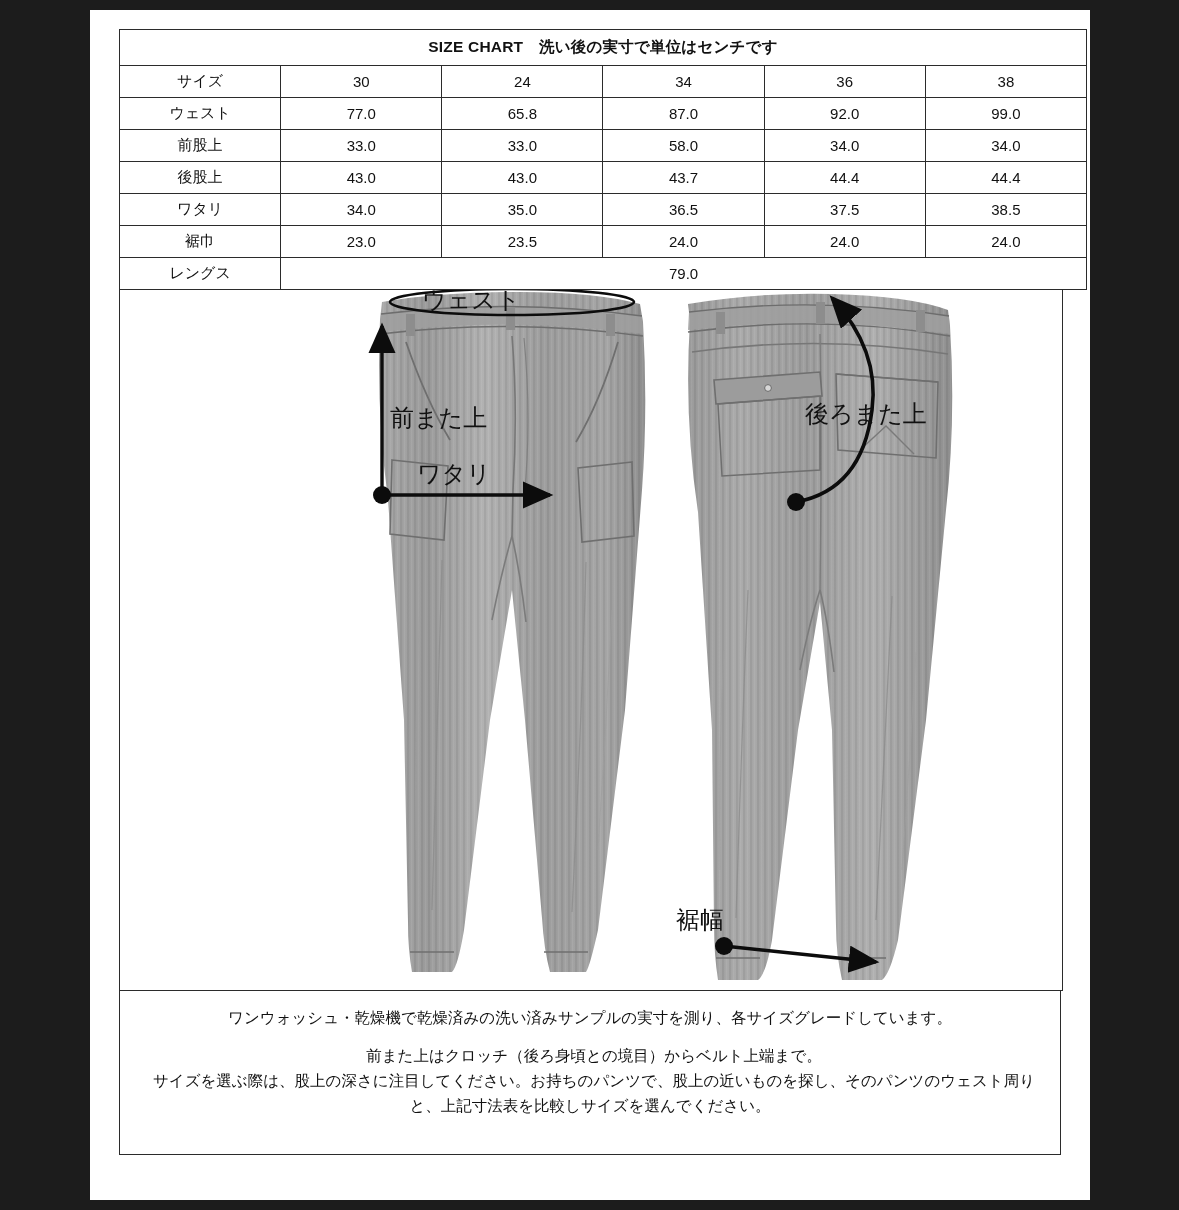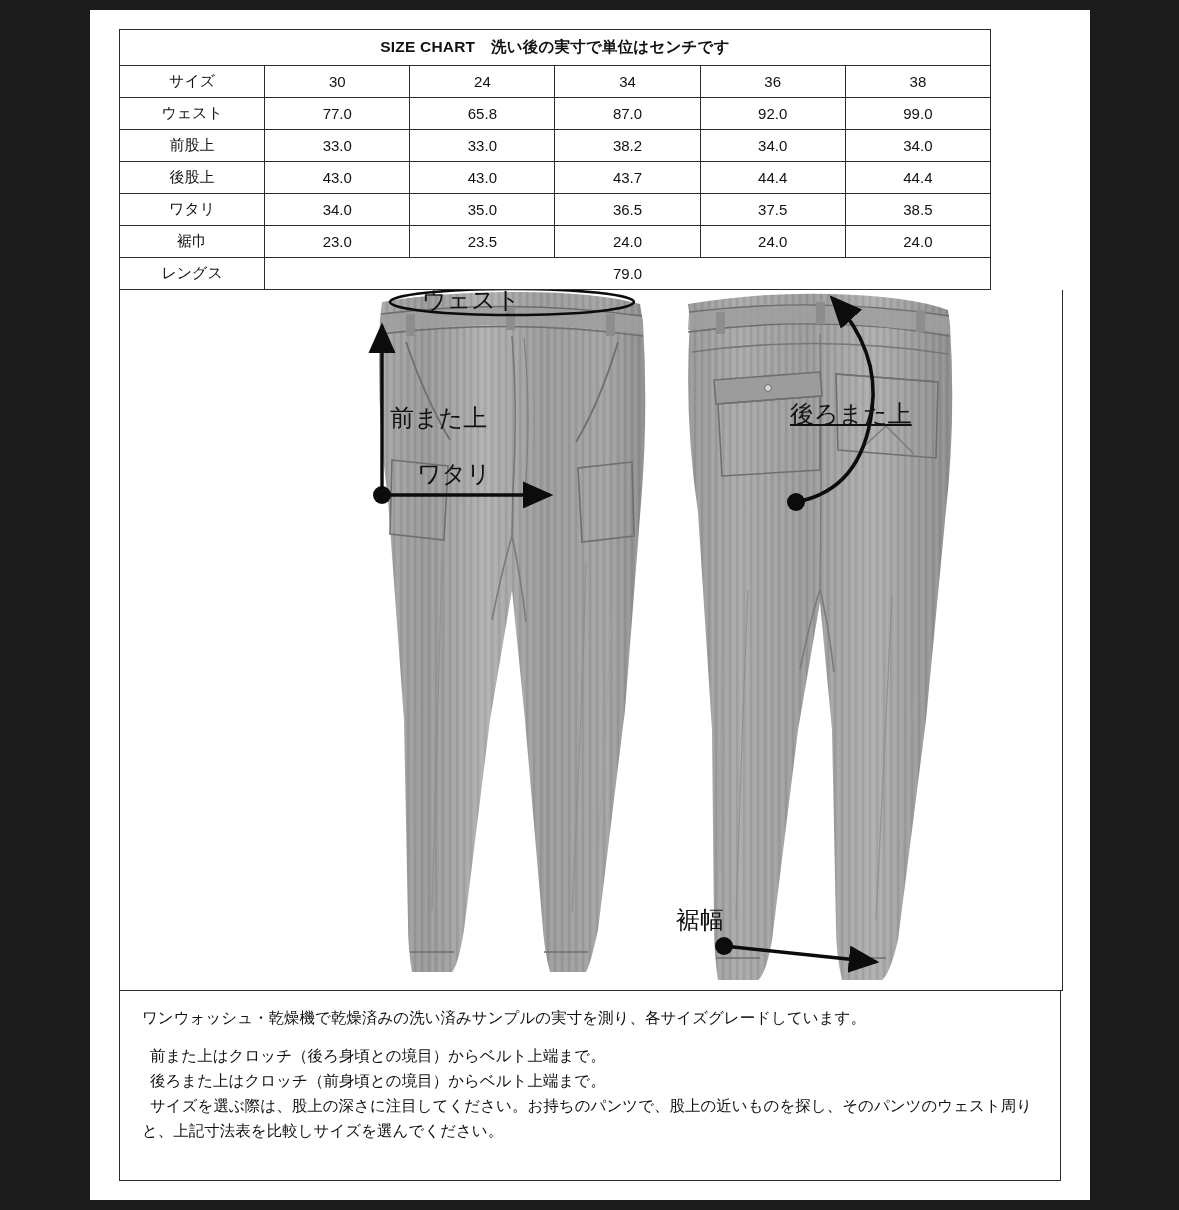--- a/index.html
+++ b/index.html
@@ -28,21 +28,21 @@
     left: 29px;
     top: 19px;
     width: 942px;
     height: 1152px;
     background: #ffffff;
   }
 
   
   table.size-chart {
     border-collapse: collapse;
-    width: 872px;
+    width: 968px;
     table-layout: fixed;
     font-size: 15px;
     color: #111;
   }
   table.size-chart td, table.size-chart th {
     border: 1px solid #2b2b2b;
     text-align: center;
     padding: 5px 2px;
     font-weight: normal;
     height: 21px;
@@ -81,21 +81,21 @@
     width: 942px;
     box-sizing: border-box;
     border-left: 1px solid #2b2b2b;
     border-right: 1px solid #2b2b2b;
     border-bottom: 1px solid #2b2b2b;
     padding: 14px 22px 20px 22px;
     font-size: 15.5px;
     line-height: 1.62;
     color: #111;
   }
-  .notes p { margin: 0 0 13px 0; }
+  .notes p { margin: 0 0 13px 0; text-align: center; }
   .notes p.tight { margin-bottom: 0; margin-left: 8px; }
   .notes p:last-child { margin-bottom: 16px; }
 </style>
 </head>
 <body>
 
 <div id="page">
   <div class="sheet">
     <div class="inner">
 
@@ -117,21 +117,21 @@
           <td class="cell">77.0</td>
           <td class="cell">65.8</td>
           <td class="cell">87.0</td>
           <td class="cell">92.0</td>
           <td class="cell">99.0</td>
         </tr>
         <tr>
           <td class="rowlabel">前股上</td>
           <td class="cell">33.0</td>
           <td class="cell">33.0</td>
-          <td class="cell">38.2</td>
+          <td class="cell">58.0</td>
           <td class="cell">34.0</td>
           <td class="cell">34.0</td>
         </tr>
         <tr>
           <td class="rowlabel">後股上</td>
           <td class="cell">43.0</td>
           <td class="cell">43.0</td>
           <td class="cell">43.7</td>
           <td class="cell">44.4</td>
           <td class="cell">44.4</td>
@@ -295,27 +295,26 @@
           <path d="M 676,212 Q 742,200 752,120 Q 760,60 712,8" fill="none" stroke="#0c0c0c" stroke-width="3.6" marker-end="url(#arrowF)"></path>
           <circle cx="676" cy="212" r="9" fill="#0c0c0c"></circle>
 
           <path d="M 604,656 L 756,672" fill="none" stroke="#0c0c0c" stroke-width="3.4" marker-end="url(#arrowF)"></path>
           <circle cx="604" cy="656" r="9" fill="#0c0c0c"></circle>
         </svg>
 
         <div class="anno" style="left: 302px; top: -6px;">ウェスト</div>
         <div class="anno" style="left: 270px; top: 112px;">前また上</div>
         <div class="anno" style="left: 297px; top: 168px;">ワタリ</div>
-        <div class="anno" style="left: 670px; top: 108px; text-decoration: underline;">後ろまた上</div>
+        <div class="anno" style="left: 685px; top: 108px;">後ろまた上</div>
         <div class="anno" style="left: 556px; top: 614px; text-align: center;">裾幅</div>
       </div>
 
       <div class="notes">
         <p>ワンウォッシュ・乾燥機で乾燥済みの洗い済みサンプルの実寸を測り、各サイズグレードしています。</p>
         <p class="tight">前また上はクロッチ（後ろ身頃との境目）からベルト上端まで。</p>
-        <p class="tight">後ろまた上はクロッチ（前身頃との境目）からベルト上端まで。</p>
         <p class="tight">サイズを選ぶ際は、股上の深さに注目してください。お持ちのパンツで、股上の近いものを探し、そのパンツのウェスト周り</p>
         <p>と、上記寸法表を比較しサイズを選んでください。</p>
       </div>
 
     </div>
   </div>
 </div>
 
 </body></html>

